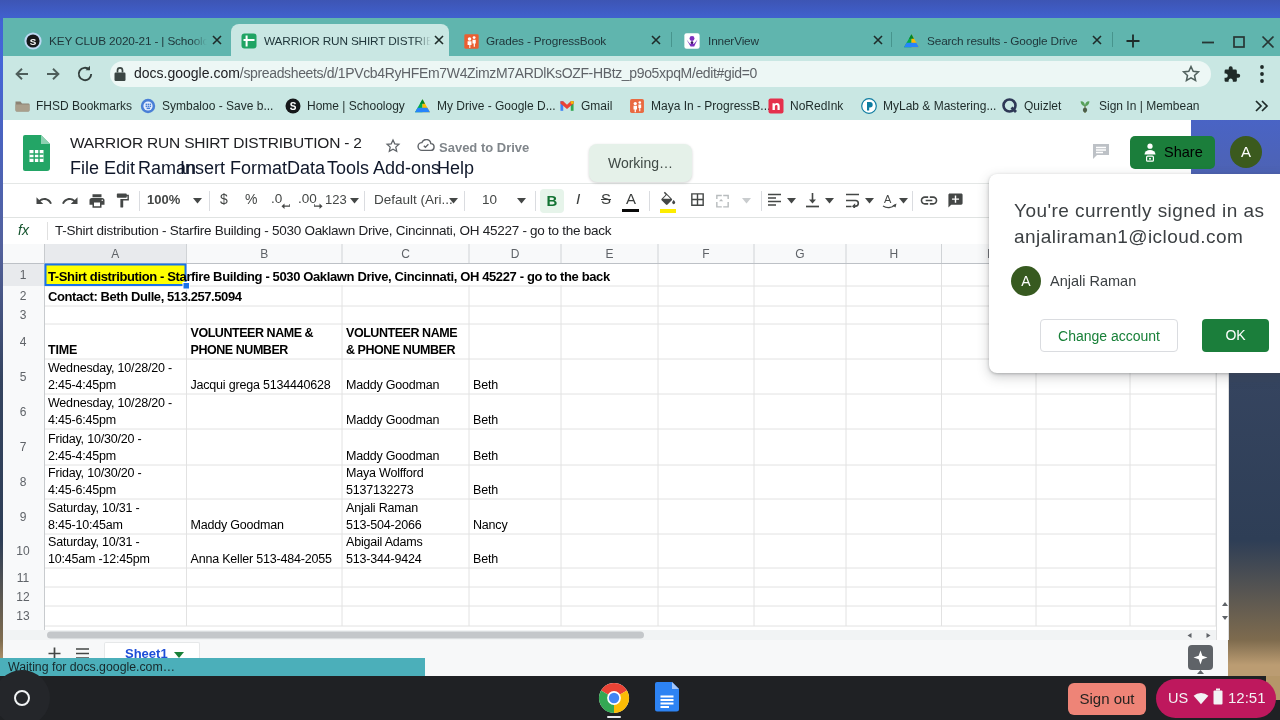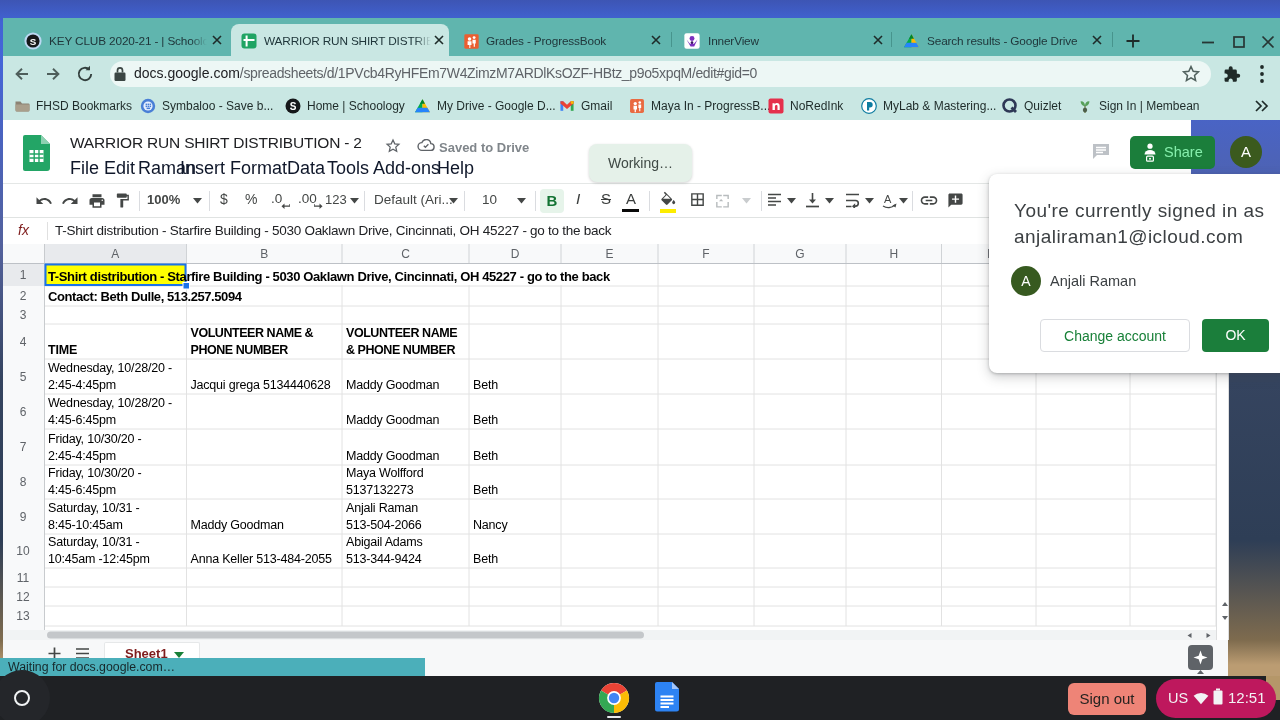--- a/index.html
+++ b/index.html
@@ -270,21 +270,21 @@
       <path d="M2 2h16v11H6l-4 4z" fill="#BDC1C6"></path>
       <path d="M5 5.5h10M5 8h10M5 10.5h7" stroke="#fff" stroke-width="1.3"></path>
     </svg>
   <div class="abs" style="left:1127px;top:16px;width:85px;height:33px;background:#1B7E3B;border-radius:5px;">
     <svg class="abs" style="left:12px;top:6px" width="16" height="21" viewBox="0 0 16 21">
         <circle cx="8" cy="4.2" r="2.6" fill="#fff"></circle>
         <path d="M2.5 12.6a5.5 4.6 0 0 1 11 0z" fill="#fff"></path>
         <rect x="4.6" y="14.2" width="6.8" height="5" rx="1" fill="none" stroke="#fff" stroke-width="1.2"></rect>
         <circle cx="8" cy="16.7" r="1" fill="#fff"></circle>
       </svg>
-    <span class="abs" style="left:34px;top:7.5px;color:#86efac;font-size:14.5px;font-weight:500;">Share</span>
+    <span class="abs" style="left:34px;top:7.5px;color:#000000;font-size:14.5px;font-weight:500;">Share</span>
   </div>
   <div class="abs" style="left:1227px;top:16px;width:32px;height:32px;border-radius:50%;background:#3B5A1E;color:#fff;text-align:center;line-height:32px;font-size:15px;">A</div>
   <div class="abs" style="left:0;top:62.5px;width:1277px;height:1px;background:#E4E7E6;"></div>
 
   <div class="abs" id="tb" style="left:0;top:63px;width:1277px;height:35px;border-bottom:1px solid #E0E3E2;color:#444746;">
     <svg class="abs" style="left:32px;top:9px" width="18" height="18" viewBox="0 0 24 24" fill="#444746">
         <path d="M12.5 8c-2.65 0-5.05.99-6.9 2.6L2 7v9h9l-3.62-3.62c1.39-1.16 3.16-1.88 5.12-1.88 3.54 0 6.55 2.31 7.6 5.5l2.37-.78C21.08 11.03 17.15 8 12.5 8z"></path>
       </svg>
     <svg class="abs" style="left:58px;top:9px" width="18" height="18" viewBox="0 0 24 24" fill="#444746">
         <path d="M18.4 10.6C16.55 8.99 14.15 8 11.5 8c-4.65 0-8.58 3.03-9.96 7.22L3.9 16c1.05-3.19 4.05-5.5 7.6-5.5 1.95 0 3.73.72 5.12 1.88L13 16h9V7l-3.6 3.6z"></path>
@@ -381,21 +381,21 @@
     <div class="abs" style="left:909px;top:8px;width:1px;height:20px;background:#DADCE0;"></div>
     <svg class="abs" style="left:916px;top:10px" width="20" height="15" viewBox="0 0 24 18">
         <path d="M3.9 9c0-1.71 1.39-3.1 3.1-3.1h4V4H7c-2.76 0-5 2.24-5 5s2.24 5 5 5h4v-1.9H7c-1.71 0-3.1-1.39-3.1-3.1zM8 10h8V8H8v2zm9-6h-4v1.9h4c1.71 0 3.1 1.39 3.1 3.1s-1.39 3.1-3.1 3.1h-4V14h4c2.76 0 5-2.24 5-5s-2.24-5-5-5z" fill="#444746"></path>
       </svg>
     <svg class="abs" style="left:944px;top:9px" width="17" height="17" viewBox="0 0 24 24" fill="#444746">
         <path d="M20 2H4c-1.1 0-2 .9-2 2v18l4-4h14c1.1 0 2-.9 2-2V4c0-1.1-.9-2-2-2zm-3 9h-4v4h-2v-4H7V9h4V5h2v4h4v2z"></path>
       </svg>
   </div>
 
   <div class="abs" style="left:0;top:99px;width:1277px;height:24px;">
-    <span class="abs" style="left:15px;top:3px;font-size:14px;font-style:italic;color:#7f1d1d;">fx</span>
+    <span class="abs" style="left:15px;top:3px;font-size:14px;font-style:italic;color:#14532d;">fx</span>
     <div class="abs" style="left:44px;top:3px;width:1px;height:18px;background:#E0E0E0;"></div>
     <span class="abs" style="left:52px;top:4px;font-size:13.5px;letter-spacing:-0.26px;color:#202124;white-space:nowrap;">T-Shirt distribution - Starfire Building - 5030 Oaklawn Drive, Cincinnati, OH 45227 - go to the back</span>
   </div>
 
   <div class="abs" id="grid" style="left:0;top:124px;width:1226px;height:396px;"><svg width="1226" height="396" viewBox="0 0 1226 396">
 <rect x="0" y="0" width="1226" height="396" fill="#fff"></rect>
 <rect x="0" y="0" width="41" height="19" fill="#F8F9FA"></rect>
 <rect x="41" y="0" width="142.5" height="19" fill="#E8EAED"></rect>
 <rect x="183.5" y="0" width="155.5" height="19" fill="#F8F9FA"></rect>
 <rect x="339" y="0" width="127" height="19" fill="#F8F9FA"></rect>
@@ -524,37 +524,37 @@
   <div class="abs" style="left:1224.5px;top:124px;width:1px;height:396px;background:#DDDEDF;"></div>
 
   <div class="abs" id="footer" style="left:0;top:520px;width:1225px;height:36px;background:#F7F8F9;">
     <div class="abs" style="left:101px;top:2px;width:96px;height:34px;background:#fff;border:1px solid #E6E8E9;border-bottom:none;border-radius:2px 2px 0 0;"></div>
     <svg class="abs" style="left:44px;top:6px" width="15" height="15" viewBox="0 0 15 15">
         <path d="M7.5 1.5v12M1.5 7.5h12" stroke="#444746" stroke-width="1.7"></path>
       </svg>
     <svg class="abs" style="left:72px;top:7px" width="15" height="13" viewBox="0 0 15 13">
         <path d="M1 2h13M1 6.5h13M1 11h13" stroke="#444746" stroke-width="1.7"></path>
       </svg>
-    <span class="abs" style="left:122px;top:6px;font-size:13px;font-weight:bold;color:#7f1d1d;">Sheet1</span>
+    <span class="abs" style="left:122px;top:6px;font-size:13px;font-weight:bold;color:#1d4ed8;">Sheet1</span>
     <svg class="abs" style="left:171px;top:12px" width="10" height="6" viewBox="0 0 10 6">
         <polygon points="0,0 10,0 5,6" fill="#188038"></polygon>
       </svg>
     <div class="abs" style="left:1185px;top:5px;width:25px;height:25px;background:#5F6368;border-radius:4px;"></div>
     <svg class="abs" style="left:1185px;top:5px" width="25" height="31" viewBox="0 0 25 31">
         <polygon points="12.5,25 16,29 9,29" fill="#5F6368"></polygon>
         <path d="M12.5 5.5l1.8 5.2 5.2 1.8-5.2 1.8-1.8 5.2-1.8-5.2-5.2-1.8 5.2-1.8z" fill="#fff"></path>
       </svg>
   </div>
 </div>
 
 <div class="abs" id="popup">
   <div class="abs" style="left:25px;top:24px;font-size:19px;letter-spacing:0.45px;color:#3C4043;line-height:25.5px;">You're currently signed in as<br>anjaliraman1@icloud.com</div>
   <div class="abs" style="left:22px;top:92px;width:30px;height:30px;border-radius:50%;background:#375A20;color:#fff;text-align:center;line-height:30px;font-size:14px;">A</div>
   <div class="abs" style="left:61px;top:99px;font-size:14.5px;color:#3C4043;">Anjali Raman</div>
-  <div class="abs" style="left:51px;top:145px;width:150px;height:33px;border:1px solid #DADCE0;border-radius:4px;text-align:center;line-height:32px;font-size:14px;font-weight:500;color:#188038;">Change account</div>
+  <div class="abs" style="left:51px;top:145px;width:138px;height:33px;border:1px solid #DADCE0;border-radius:4px;text-align:center;line-height:32px;font-size:14px;font-weight:500;color:#188038;">Change account</div>
   <div class="abs" style="left:213px;top:145px;width:67px;height:33px;background:#1B7E3B;border-radius:4px;text-align:center;line-height:33px;font-size:14px;font-weight:500;color:#fff;">OK</div>
 </div>
 <div class="abs" id="toast">Working…</div>
 <div class="abs" id="bubble">Waiting for docs.google.com…</div>
 <div class="abs" id="shelf">
   <div class="abs" style="left:1266px;top:0;width:14px;height:24px;background:#B59769"></div>
   <div class="abs" style="left:-6px;top:-6px;width:56px;height:56px;border-radius:50%;background:#24262A;"></div>
   <div class="abs" style="left:14px;top:14px;width:16px;height:16px;border-radius:50%;border:2px solid #F1F3F4;"></div>
   <svg class="abs" style="left:598px;top:6px" width="32" height="32" viewBox="0 0 32 32">
     <circle cx="16" cy="16" r="15" fill="#fff"></circle>

